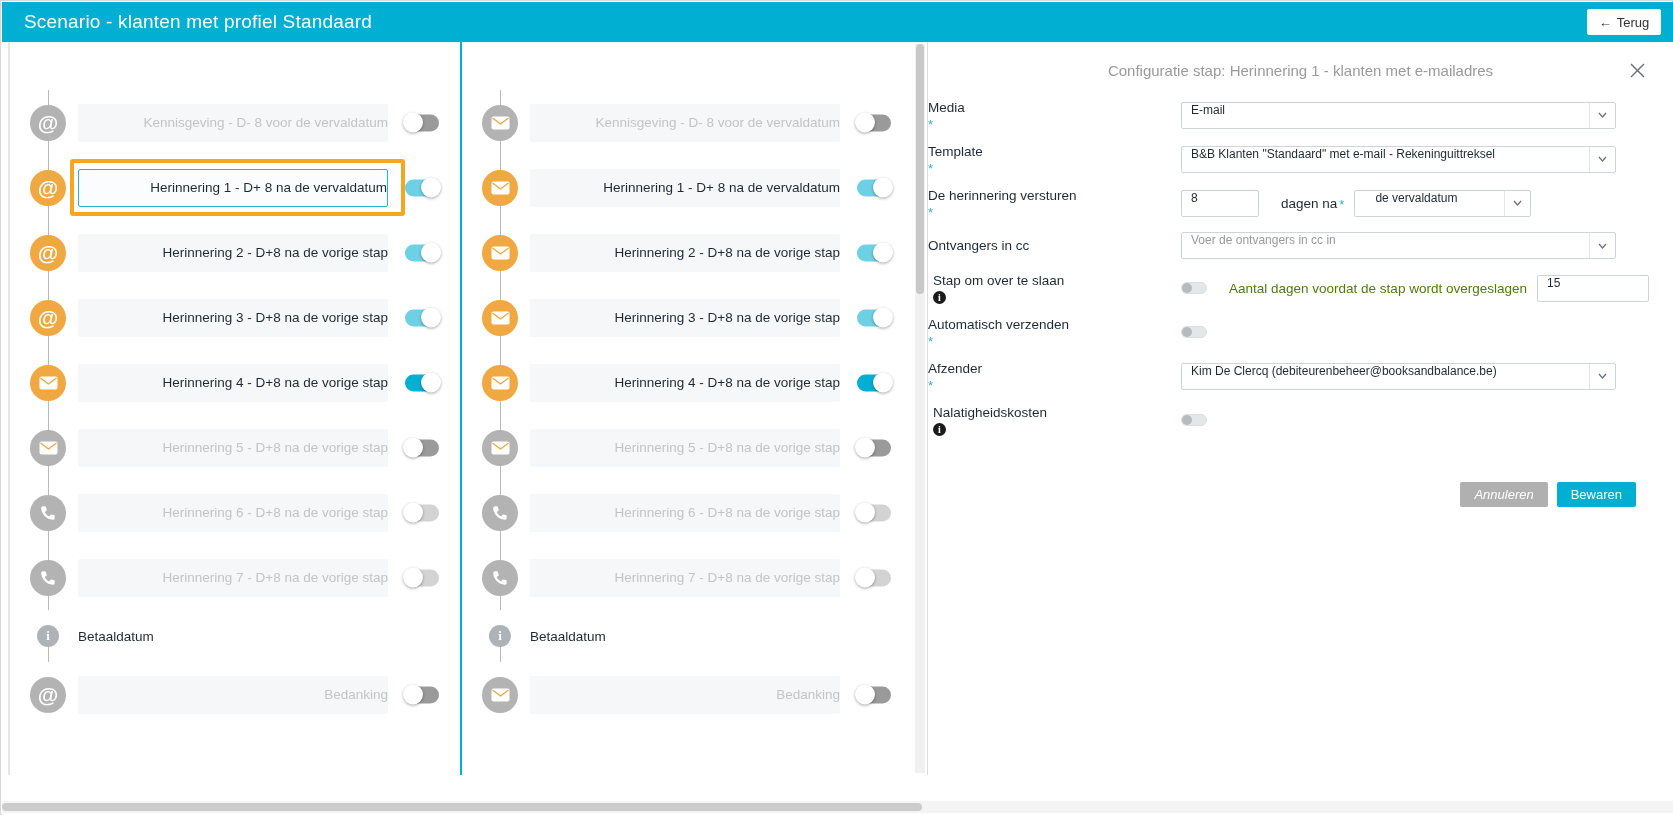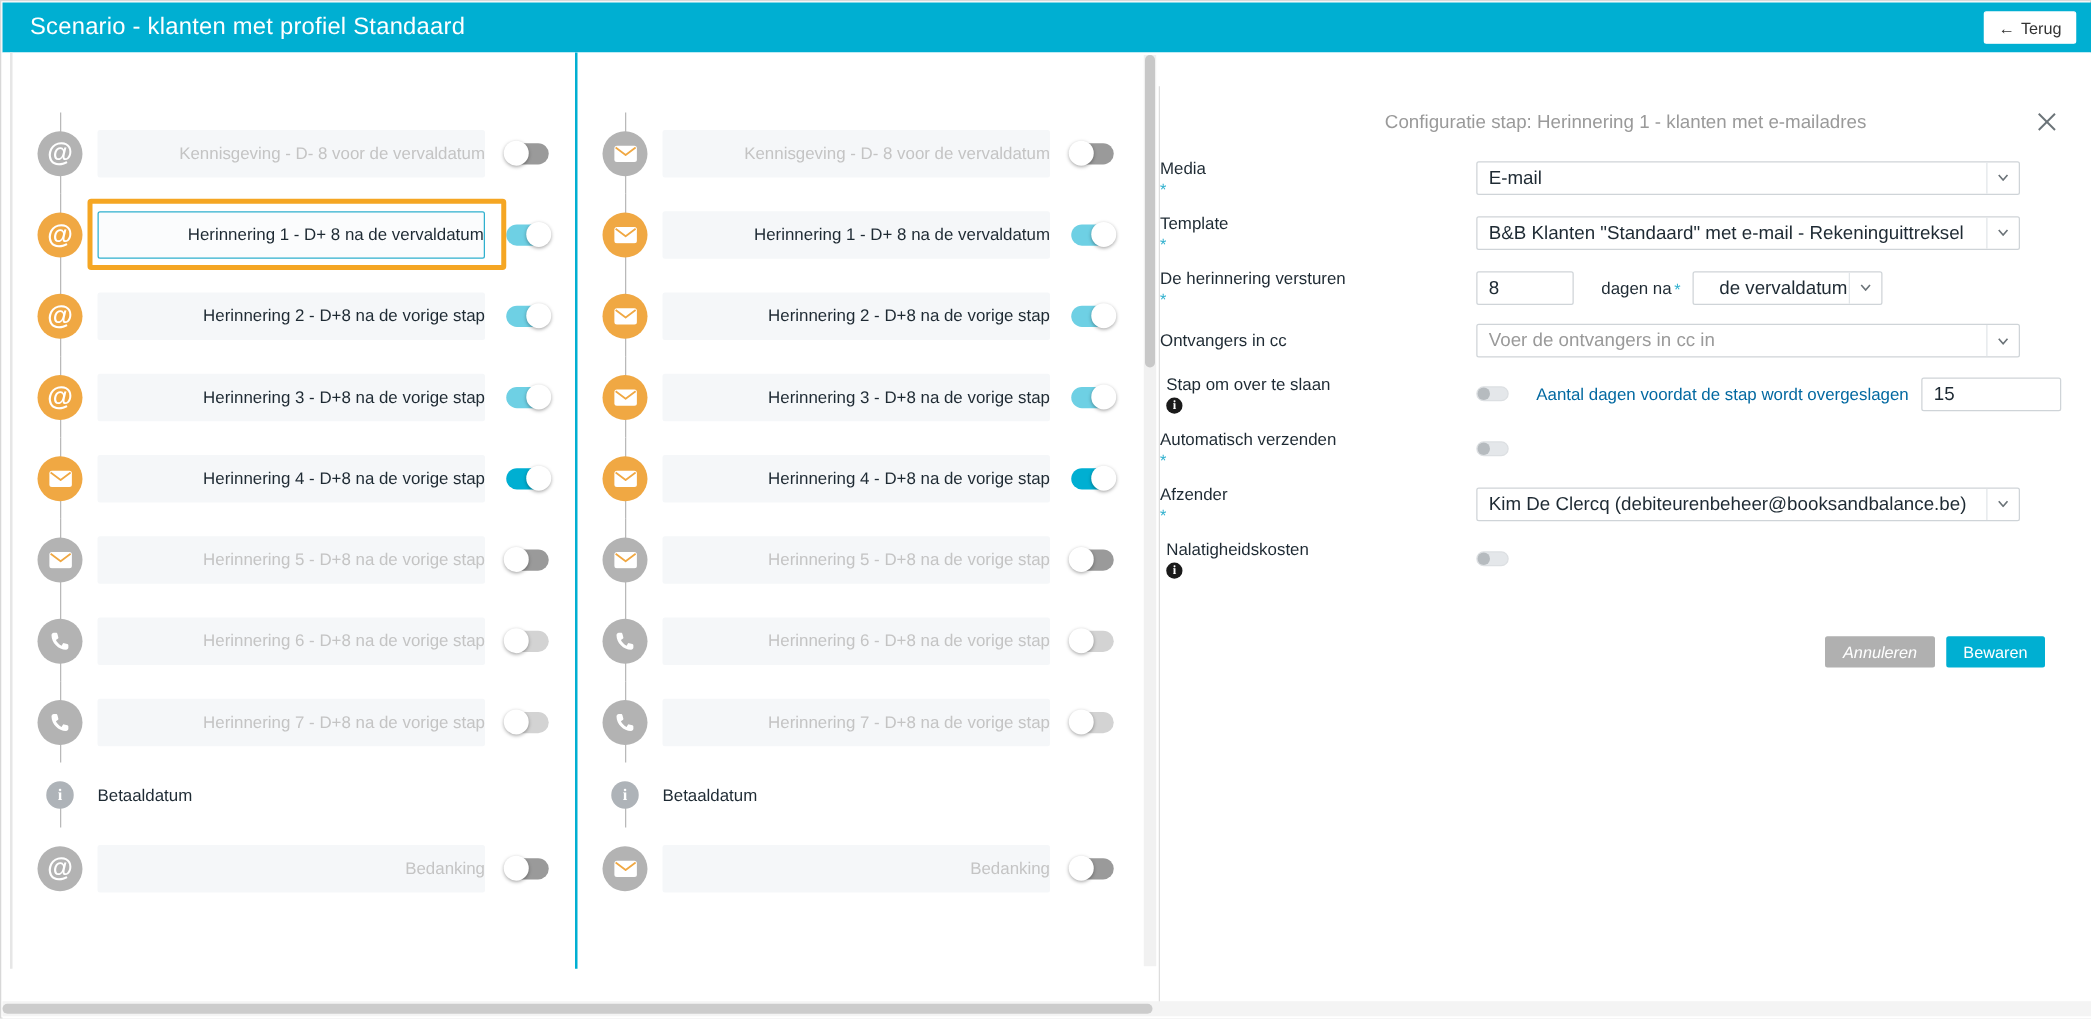--- a/index.html
+++ b/index.html
@@ -200,21 +200,20 @@
     background: #c8c8c8; border-radius: 4px;
   }
 
   
   .panel {
     position: absolute;
     left: 925px; top: 0;
     width: 746px; height: 733px;
     background: #ffffff;
     border-left: 1px solid #dddddd;
-    margin-top: 27px;
   }
   .panel-header {
     position: relative;
     height: 56px;
     display: flex; align-items: center; justify-content: center;
   }
   .panel-header .ptitle {
     color: #9a9a9a;
     font-size: 15px;
   }
@@ -250,47 +249,47 @@
     font-family: "Liberation Serif", serif;
     margin-left: 5px;
     position: relative; top: 1px;
   }
 
   .fld {
     height: 27px;
     border: 1px solid #cfd4d8;
     background: #ffffff;
     border-radius: 2px;
-    display: flex; align-items: center;
-    font-size: 15px;
+    display: flex; align-items: flex-start;
+    font-size: 12px;
     color: #1e2a33;
     padding: 0 9px;
     position: relative;
   }
   .fld.placeholder { color: #9a9a9a; }
   .fld.w-wide { width: 435px; }
   .fld.w-num  { width: 78px; }
-  .fld.w-sel  { width: 152px; padding-left: 20px; }
+  .fld.w-sel  { width: 177px; padding-left: 20px; }
   .fld.w-days { width: 112px; }
   .caret {
     position: absolute; right: 0; top: 0;
     height: 25px; width: 26px;
     display: flex; align-items: center; justify-content: center;
     border-left: 1px solid #e2e6e9;
     color: #6b7378;
   }
 
   .mid-label {
     font-size: 13.5px; color: #1e2a33;
     margin: 0 10px 0 22px;
     white-space: nowrap;
     display: flex; align-items: center; gap: 2px;
   }
   .inline-label {
-    font-size: 13.5px; color: #0369a1;
+    font-size: 13.5px; color: #4d7c0f;
     margin-left: 22px; margin-right: 10px;
     white-space: nowrap;
   }
 
   .small-toggle {
     position: relative;
     width: 26px; height: 12px;
     border-radius: 7px;
     background: #e4e7ea;
     border: 1px solid #dcdfe2;

